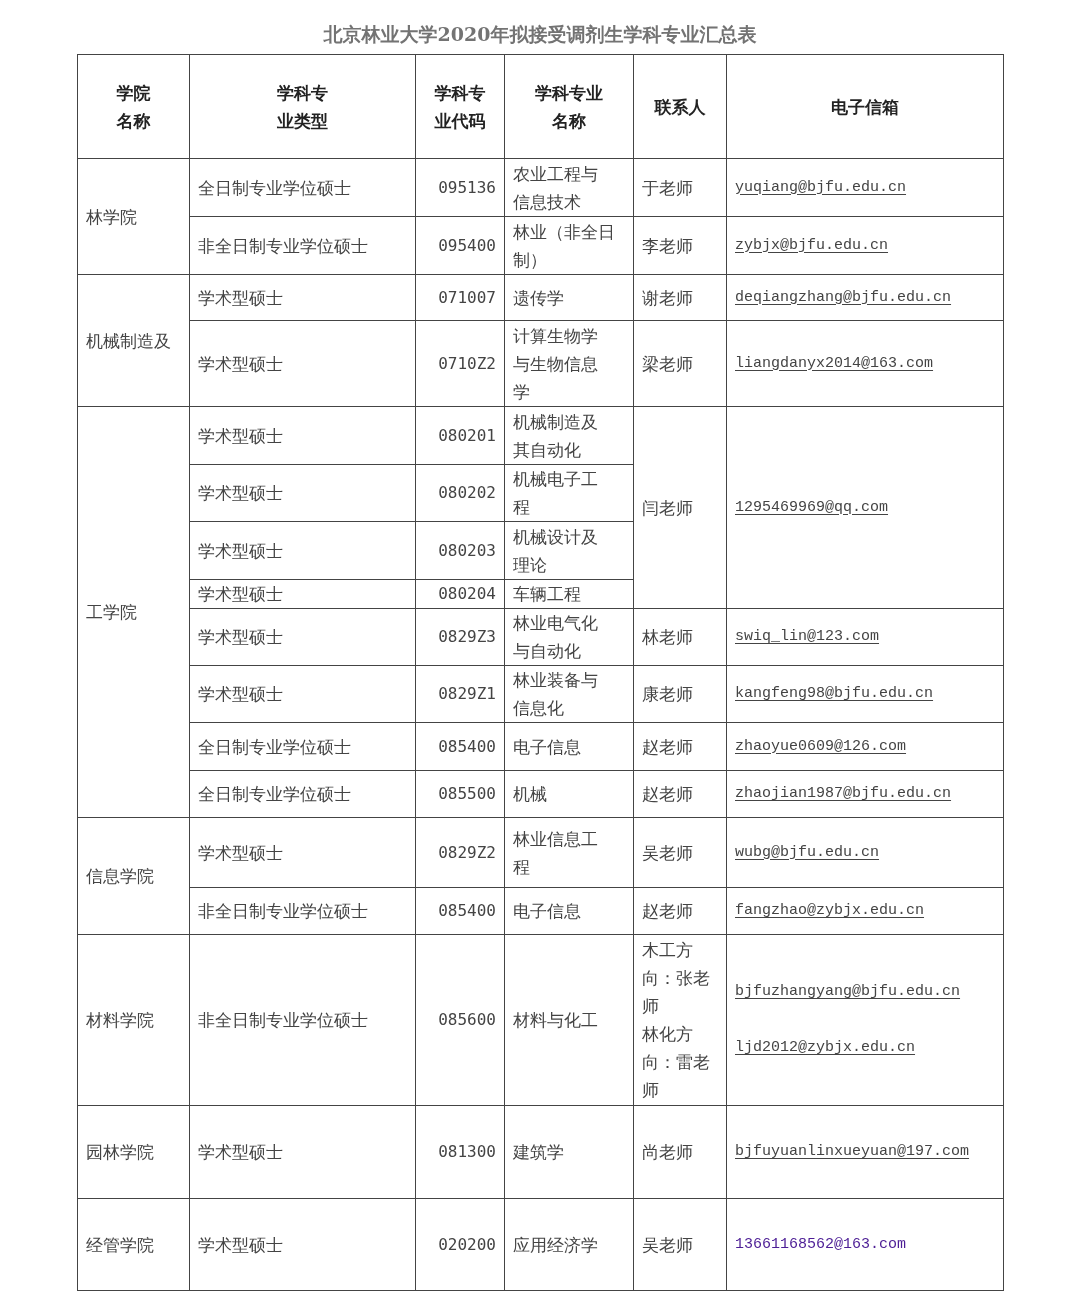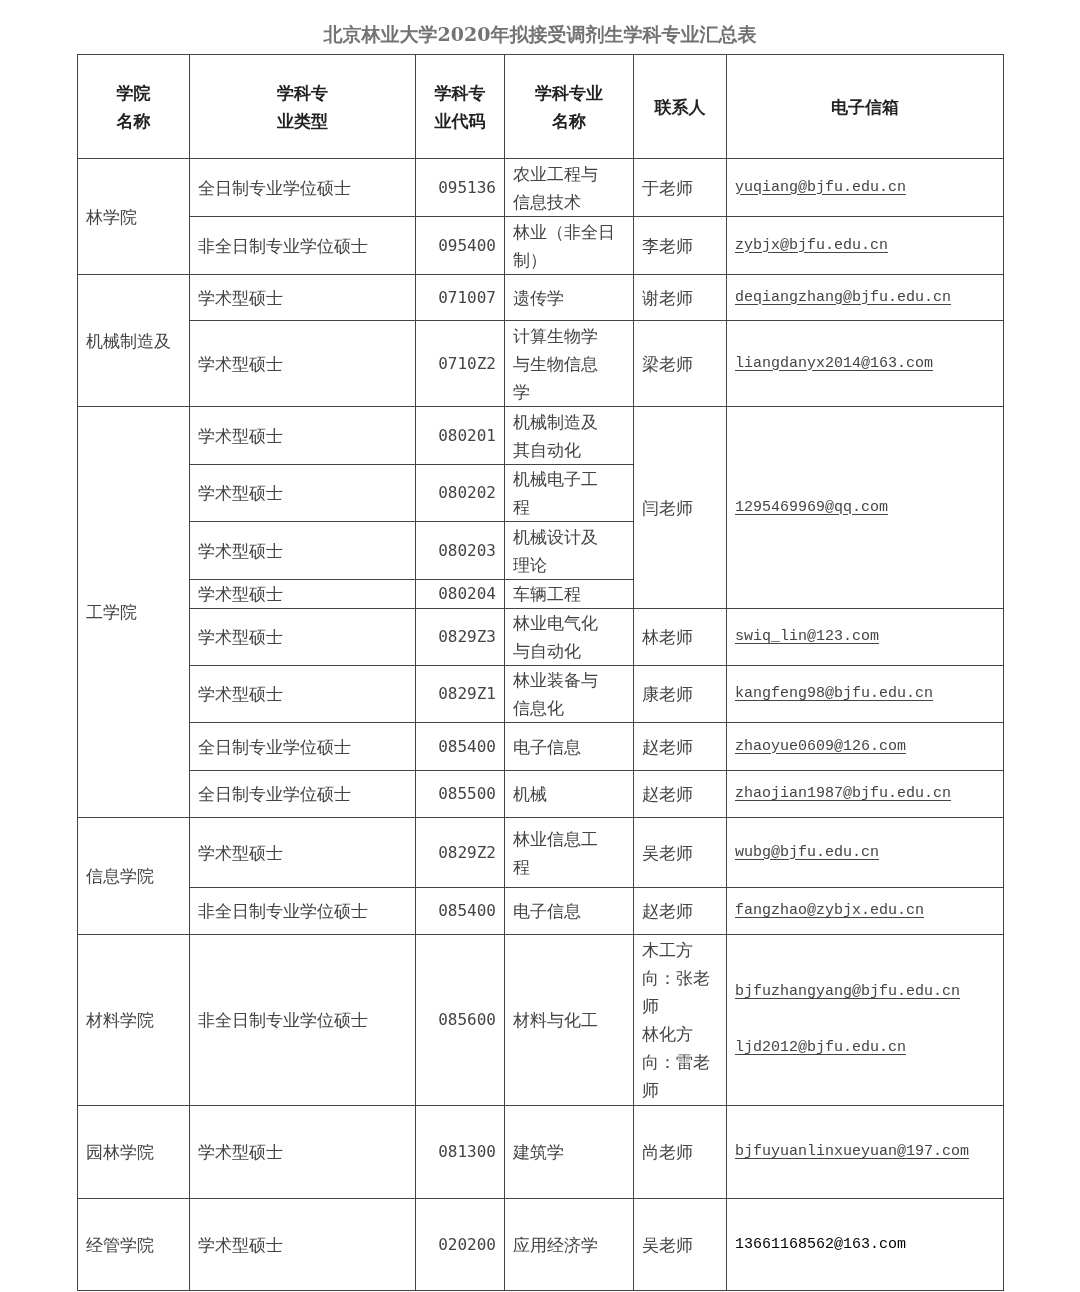--- a/index.html
+++ b/index.html
@@ -9,21 +9,21 @@
            font-size:19px; font-weight:bold; color:#737373; letter-spacing:0px; }
   table { position:absolute; left:77px; top:54px; border-collapse:collapse;
           table-layout:fixed; }
   td, th { border:1.5px solid #444; padding:0 8px; font-size:17px; line-height:28px;
            color:#444; font-weight:normal; vertical-align:middle; }
   th { font-weight:bold; color:#222; text-align:center; font-size:17px; }
   td.center { text-align:left; }
   td.code { text-align:right; font-family:"DejaVu Sans Mono","Liberation Mono",monospace; font-size:16px; }
   td.mail { font-family:Liberation Mono, monospace; font-size:15px;margin-left:48px; }
   .mail a, .mail span.lnk { color:#444; text-decoration:underline; text-underline-offset:3px; }
-  .mail .plain { color:#000000; text-decoration:none; }
+  .mail .plain { color:#4c1d95; text-decoration:none; }
   .ml { display:block; }
   .gap { height:28px; display:block; }
 </style>
 </head>
 <body>
 
 <div class="title">北京林业大学2020年拟接受调剂生学科专业汇总表</div>
 
 <table>
   <colgroup>
@@ -195,21 +195,21 @@
         <span class="ml">木工方</span>
         <span class="ml">向：张老</span>
         <span class="ml">师</span>
         <span class="ml">林化方</span>
         <span class="ml">向：雷老</span>
         <span class="ml">师</span>
       </td>
       <td class="mail">
         <span class="ml"><span class="lnk">bjfuzhangyang@bjfu.edu.cn</span></span>
         <span class="gap"></span>
-        <span class="ml"><span class="lnk">ljd2012@bjfu.edu.cn</span></span>
+        <span class="ml"><span class="lnk">ljd2012@zybjx.edu.cn</span></span>
       </td>
     </tr>
 
     <tr style="height:93px">
       <td class="center">园林学院</td>
       <td>学术型硕士</td>
       <td class="code">081300</td>
       <td>建筑学</td>
       <td class="center">尚老师</td>
       <td class="mail"><span class="lnk">bjfuyuanlinxueyuan@197.com</span></td>

